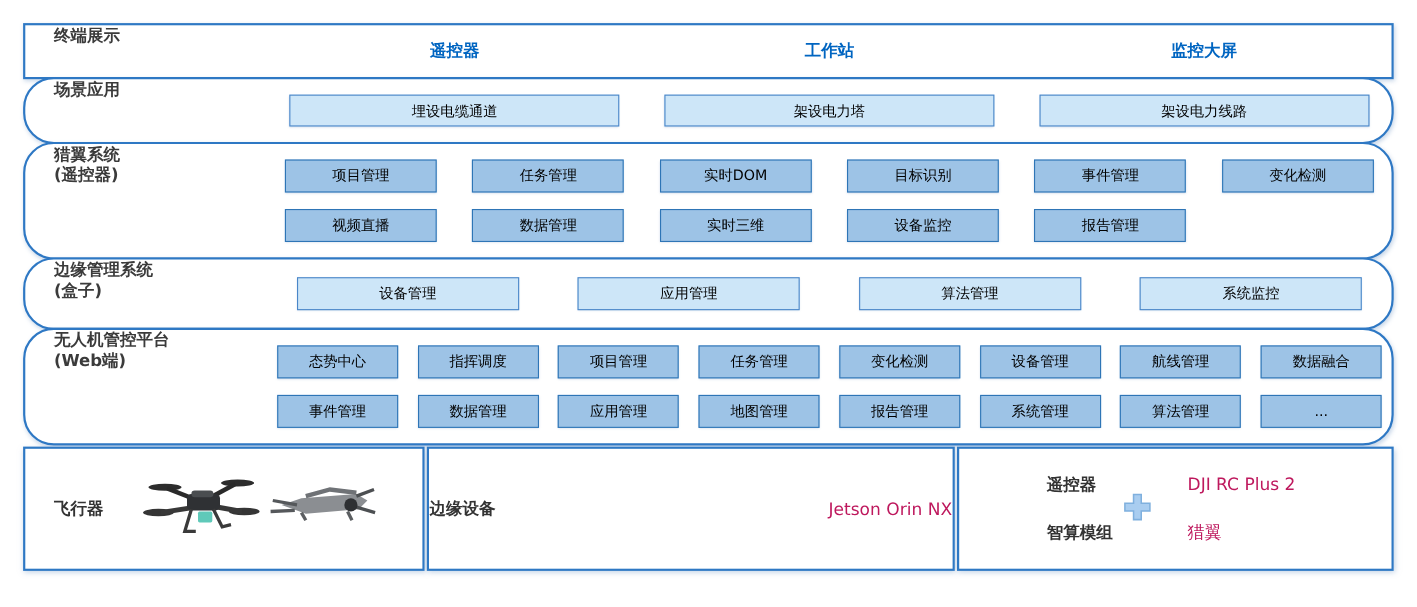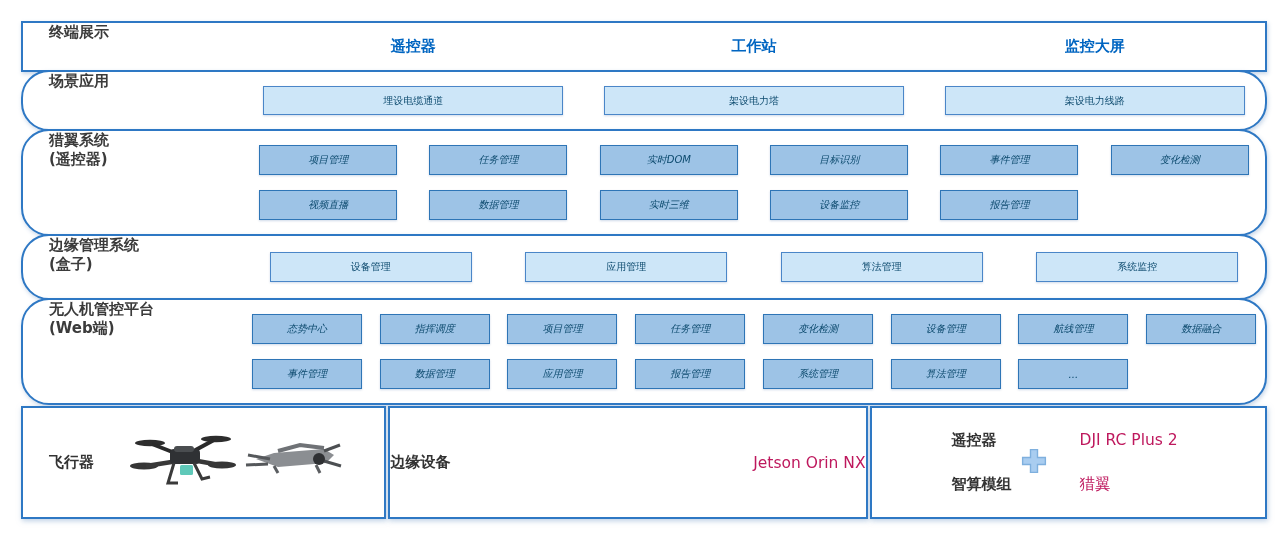--- a/index.html
+++ b/index.html
@@ -25,32 +25,32 @@
   .label-cell .sub { font-weight:bold; font-size:15px; color:#3b3b3b; }
 
   
   .r-terminal { height:51px; grid-template-columns:220px 1fr 1fr 1fr; }
   .head-item { display:flex; align-items:center; justify-content:center;
     font-weight:bold; font-size:15px; color:#0065c1; }
 
   
   .btn {
     display:flex; align-items:center; justify-content:center;
-    font-size:10px; color:#0c4a6e; height:30px;
+    font-size:13px; color:#000000; height:30px;
     box-shadow:0 1px 2px rgba(120,150,190,.35);
     text-align:right;
   }
   .btn.light { background:#cde6f8; border:1px solid #4a86c8; }
   .btn.dark  { background:#9dc3e6; border:1px solid #2e75b6; }
 
   .r-scenario { height:61px; grid-template-columns:220px 1fr 1fr 1fr; }
   .r-scenario .cellwrap { display:flex; align-items:center; justify-content:center; }
   .r-scenario .btn { width:88%; height:29px; }
 
-  .grid2rows { display:grid; row-gap:15px; align-content:center;font-style:italic; }
+  .grid2rows { display:grid; row-gap:15px; align-content:center; }
   .r-lieyi { height:107px; grid-template-columns:220px 1fr; }
   .r-lieyi .grid2rows { grid-template-columns:repeat(6,1fr); }
   .r-lieyi .btn { width:138px; justify-self:center; }
 
   .r-edge { height:66px; grid-template-columns:220px 1fr 1fr 1fr 1fr; }
   .r-edge .cellwrap { display:flex; align-items:center; justify-content:center; }
   .r-edge .btn { width:79%; }
 
   .r-uav { height:107px; grid-template-columns:220px 1fr; }
   .r-uav .grid2rows { grid-template-columns:repeat(8,1fr); }
@@ -154,20 +154,21 @@
       <div class="btn dark">指挥调度</div>
       <div class="btn dark">项目管理</div>
       <div class="btn dark">任务管理</div>
       <div class="btn dark">变化检测</div>
       <div class="btn dark">设备管理</div>
       <div class="btn dark">航线管理</div>
       <div class="btn dark">数据融合</div>
       <div class="btn dark">事件管理</div>
       <div class="btn dark">数据管理</div>
       <div class="btn dark">应用管理</div>
+      <div class="btn dark">地图管理</div>
       <div class="btn dark">报告管理</div>
       <div class="btn dark">系统管理</div>
       <div class="btn dark">算法管理</div>
       <div class="btn dark">...</div>
     </div>
   </section>
 
   <div class="hw-row">
 
     <div class="hwbox hw-aircraft">

